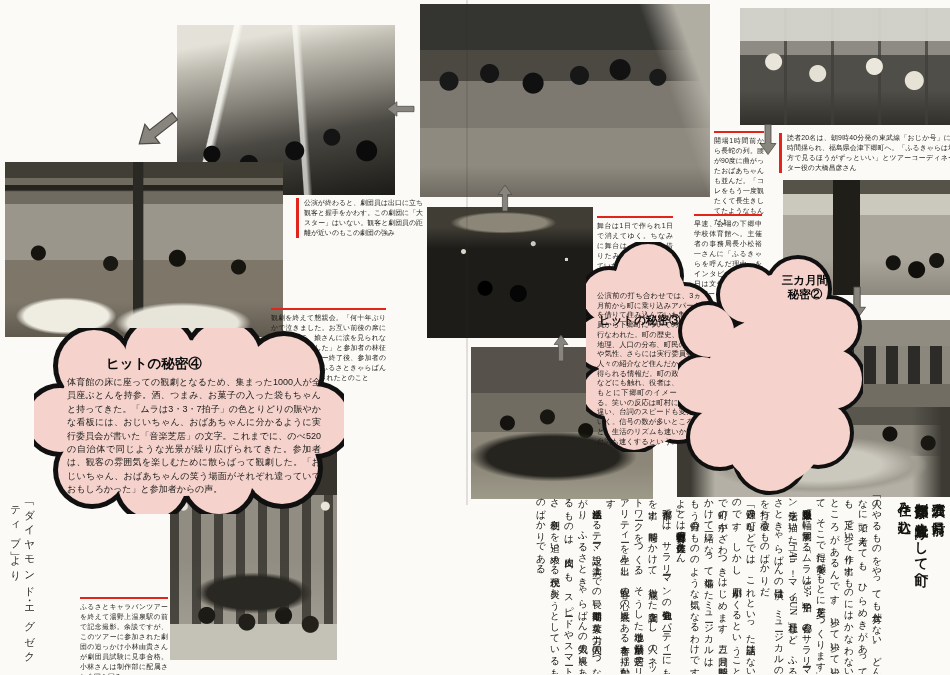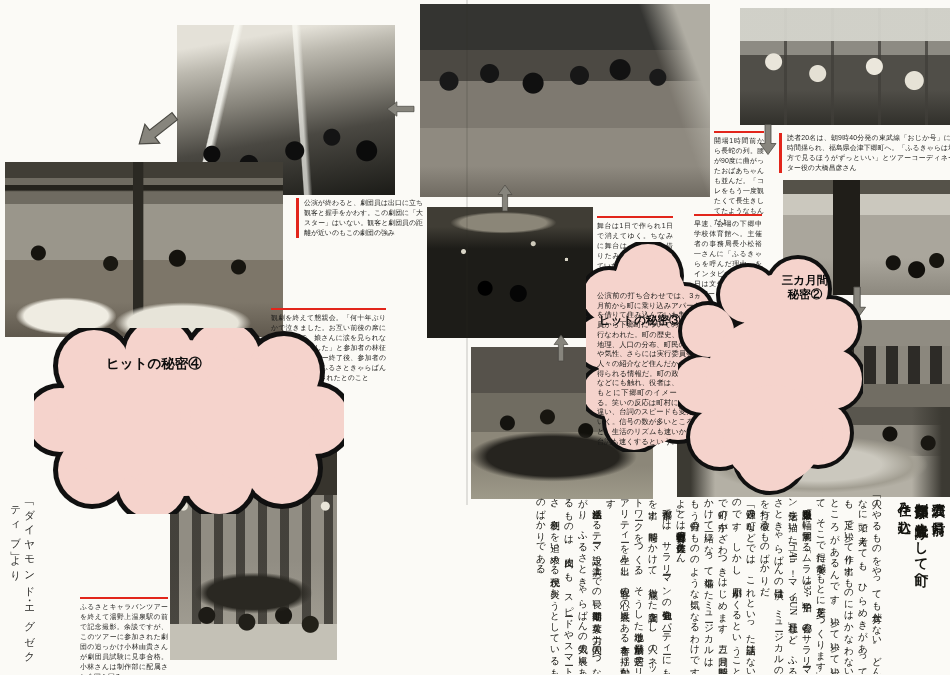--- a/index.html
+++ b/index.html
@@ -210,20 +210,21 @@
         <circle cx="185" cy="152" r="34"></circle>
           <circle cx="118" cy="156" r="34"></circle>
           <circle cx="58" cy="142" r="34"></circle>
         <circle cx="26" cy="92" r="32"></circle>
           <circle cx="150" cy="90" r="78"></circle>
           <circle cx="85" cy="88" r="62"></circle>
         <circle cx="218" cy="92" r="62"></circle>
       </g>
     </svg>
     <div class="b-title">ヒットの秘密④</div>
+    <div class="b-body">体育館の床に座っての観劇となるため、集まった1000人が全員座ぶとんを持参。酒、つまみ、お菓子の入った袋もちゃんと持ってきた。「ムラは3・3・7拍子」の色とりどりの賑やかな看板には、おじいちゃん、おばあちゃんに分かるように実行委員会が書いた「音楽芝居」の文字。これまでに、のべ520の自治体で同じような光景が繰り広げられてきた。参加者は、観客の雰囲気を楽しむために散らばって観劇した。「おじいちゃん、おばあちゃんの笑う場面がそれぞれ違っていておもしろかった」と参加者からの声。</div>
   </div>
 
   <div class="bubble" id="b3" style="left:586px;top:242px;width:128px;height:210px;">
     <svg width="128" height="210" viewBox="0 0 128 210">
       <g fill="#101010">
         <circle cx="62" cy="34" r="36"></circle>
           <circle cx="98" cy="72" r="32"></circle>
           <circle cx="100" cy="120" r="32"></circle>
         <circle cx="92" cy="168" r="34"></circle>
           <circle cx="48" cy="180" r="32"></circle>

